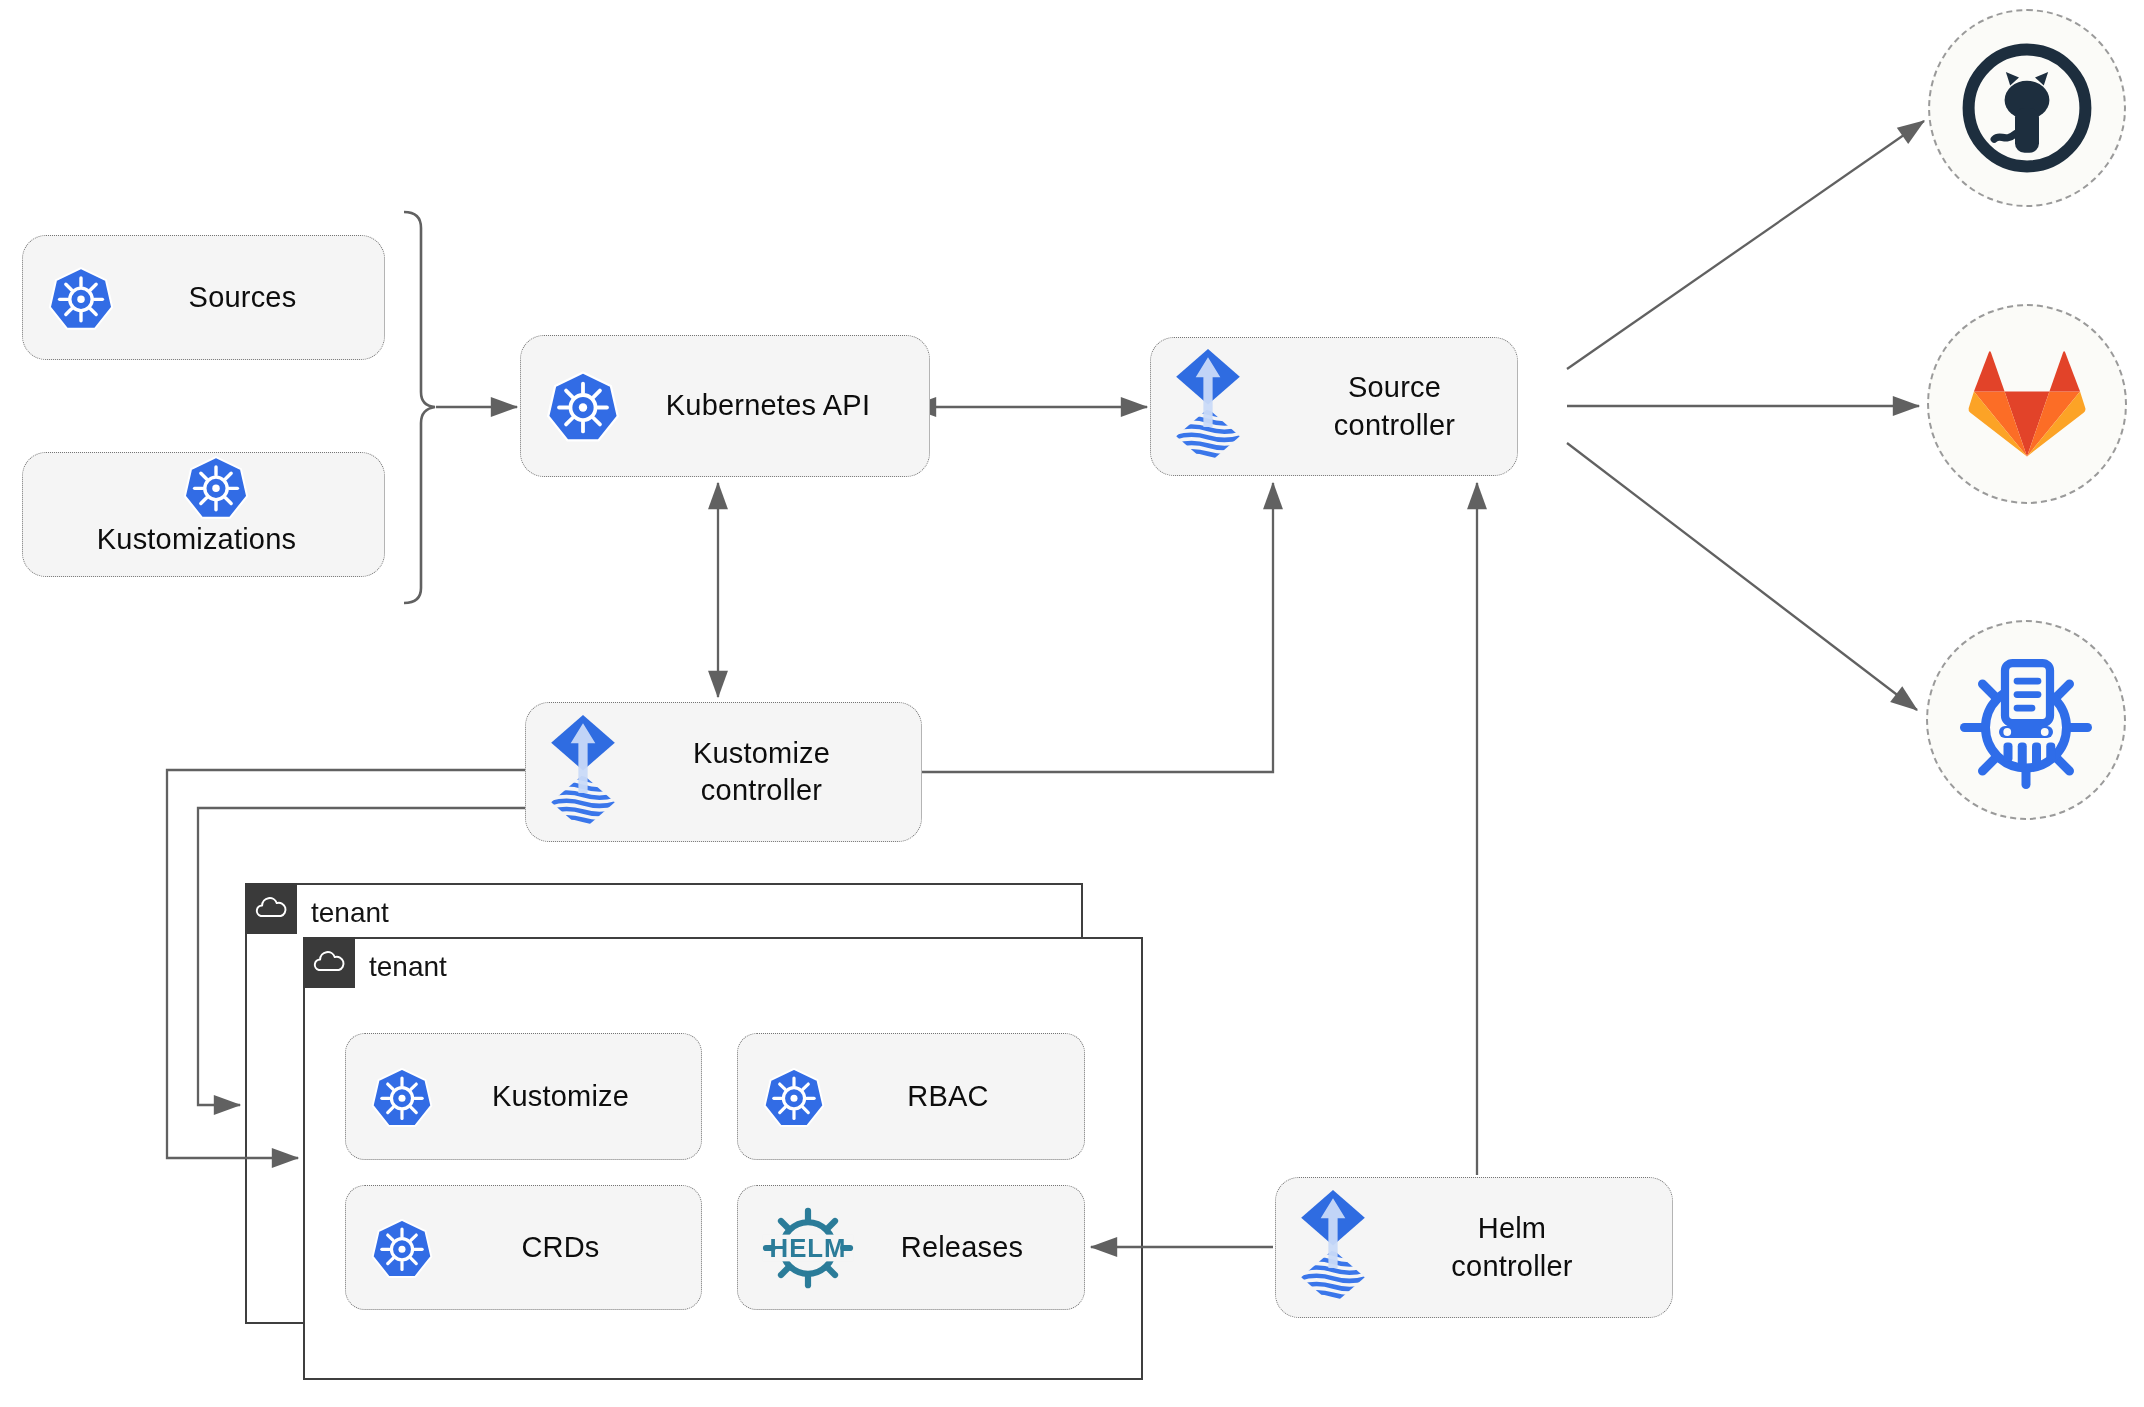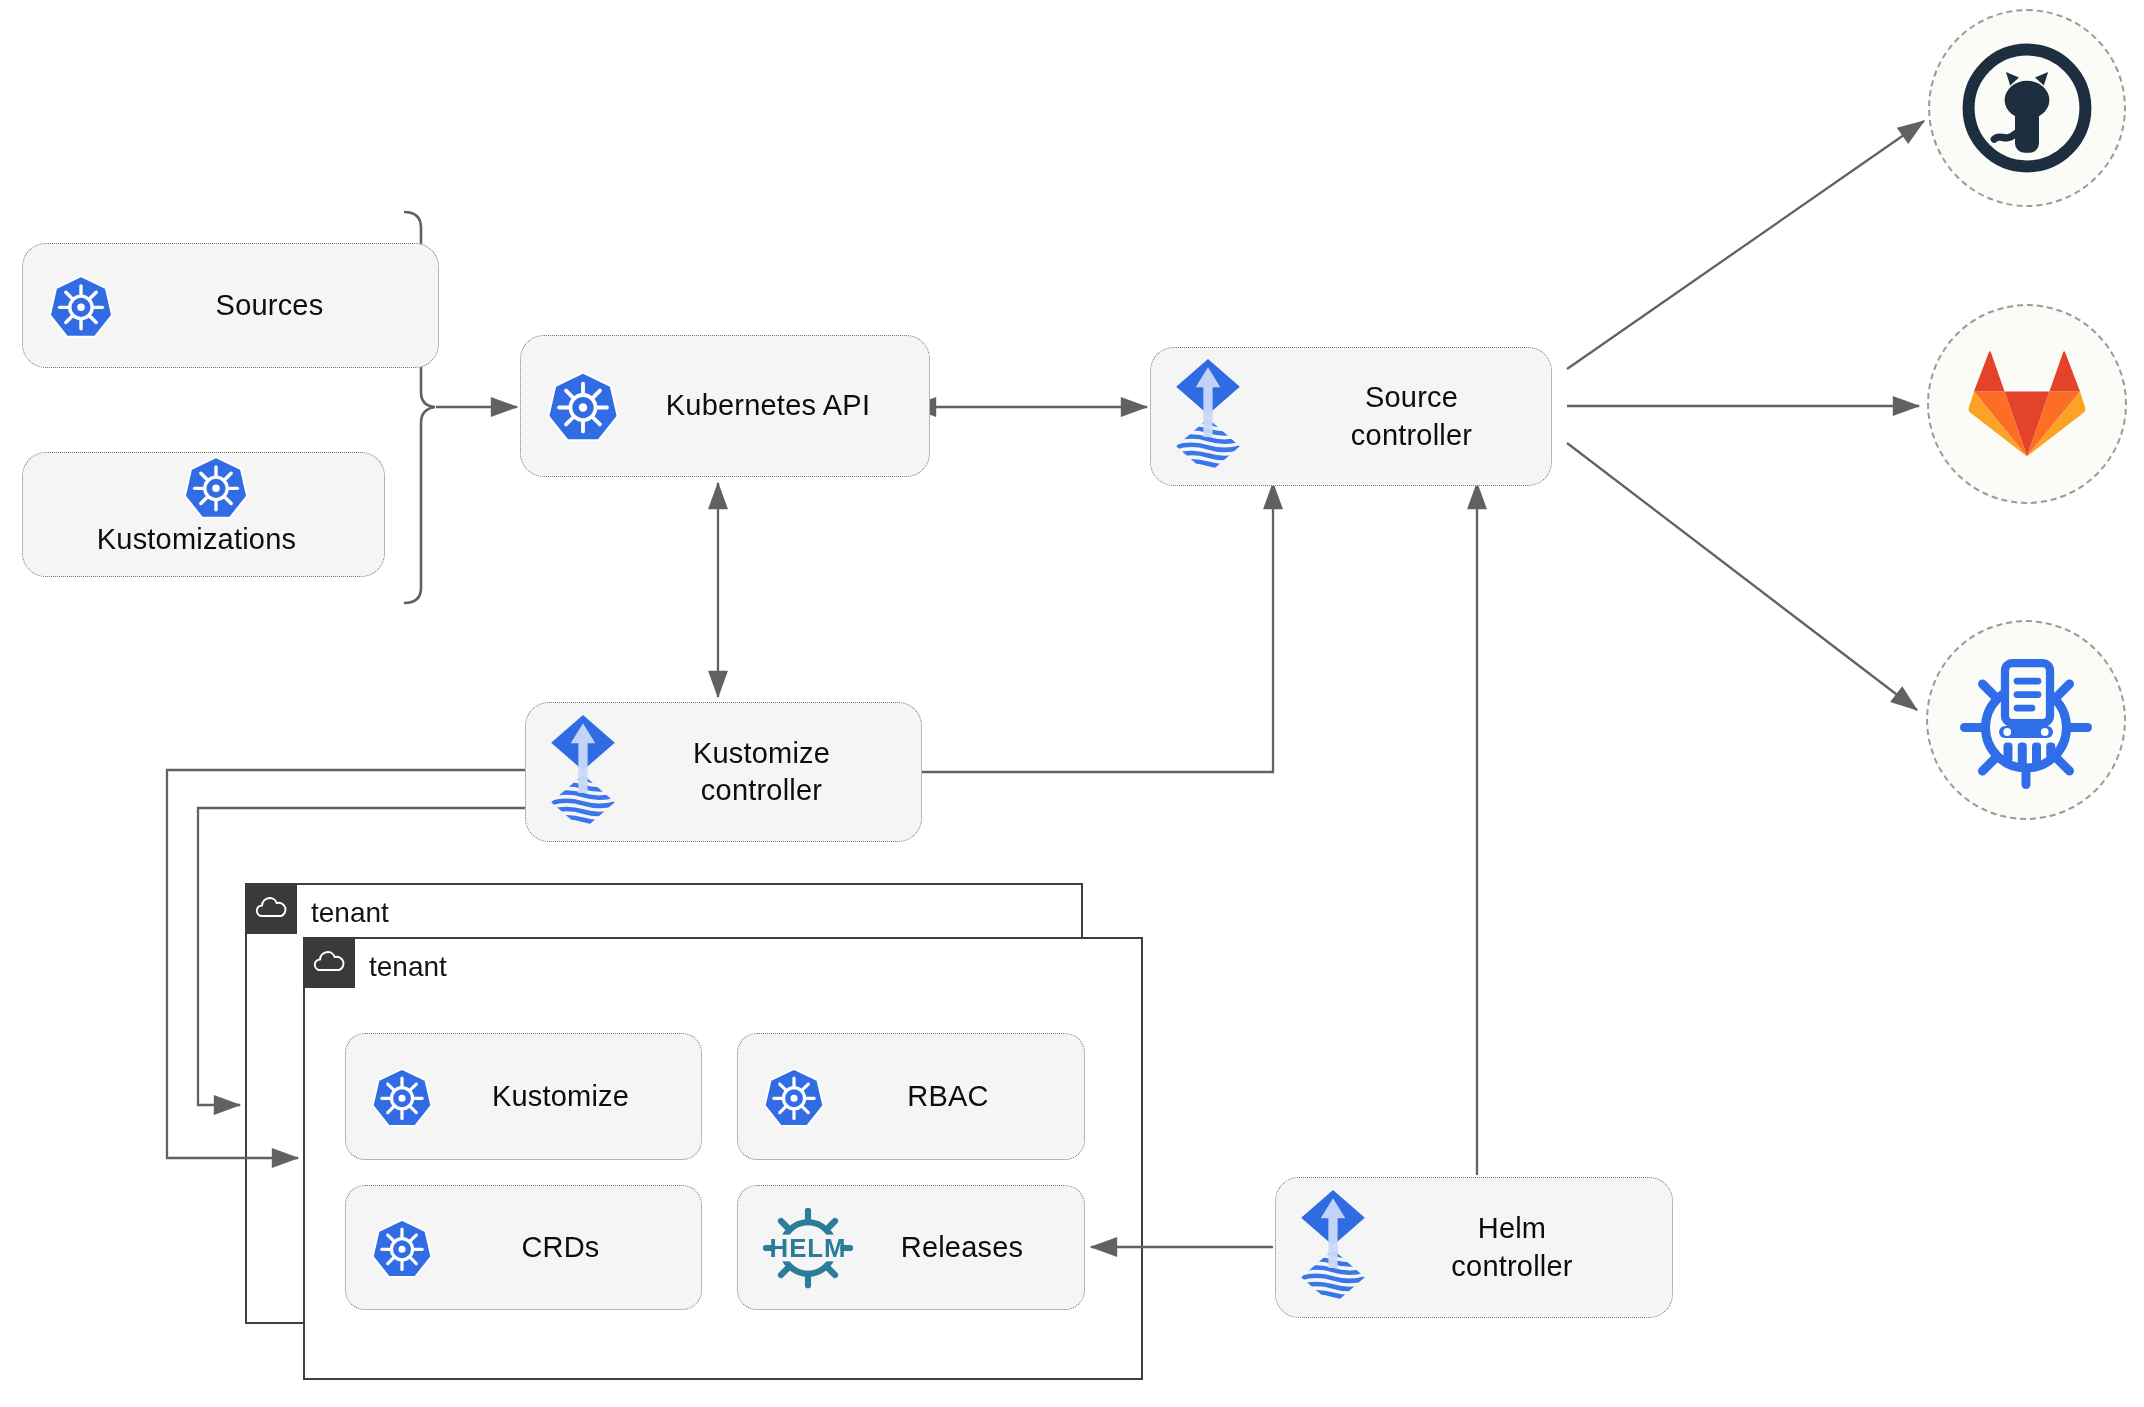--- a/index.html
+++ b/index.html
@@ -115,21 +115,21 @@
       <path d="M1477 1175 L1477 483" marker-end="url(#arr)"></path>
 
       <path d="M1273 1247 L1091 1247" marker-end="url(#arr)"></path>
 
       <path d="M1567 369 L1924 121" marker-end="url(#arr)"></path>
       <path d="M1567 406 L1919 406" marker-end="url(#arr)"></path>
       <path d="M1567 443 L1917 710" marker-end="url(#arr)"></path>
     </g>
   </svg>
 
-  <div class="node" style="left:22px;top:243px;width:417px;height:125px;">
+  <div class="node" style="left:22px;top:235px;width:363px;height:125px;">
     <div class="pad">
         <svg class="icon" width="68" height="68">
           <use href="#sym-k8s"></use>
         </svg>
       </div>
     <div class="node-label">Sources</div>
   </div>
 
   <div class="node" style="left:22px;top:452px;width:363px;height:125px;flex-direction:column;">
     <div class="pad">
@@ -142,21 +142,21 @@
 
   <div class="node" style="left:520px;top:335px;width:410px;height:142px;">
     <div class="pad">
         <svg class="icon" width="76" height="76">
           <use href="#sym-k8s"></use>
         </svg>
       </div>
     <div class="node-label">Kubernetes API</div>
   </div>
 
-  <div class="node" style="left:1150px;top:347px;width:402px;height:139px;gap:45px;">
+  <div class="node" style="left:1150px;top:337px;width:368px;height:139px;gap:45px;">
     <div class="pad">
         <svg class="icon" width="66" height="115">
           <use href="#sym-flux"></use>
         </svg>
       </div>
     <div class="node-label">Source
 controller</div>
   </div>
 
   <div class="node" style="left:525px;top:702px;width:397px;height:140px;justify-content:space-between;">

